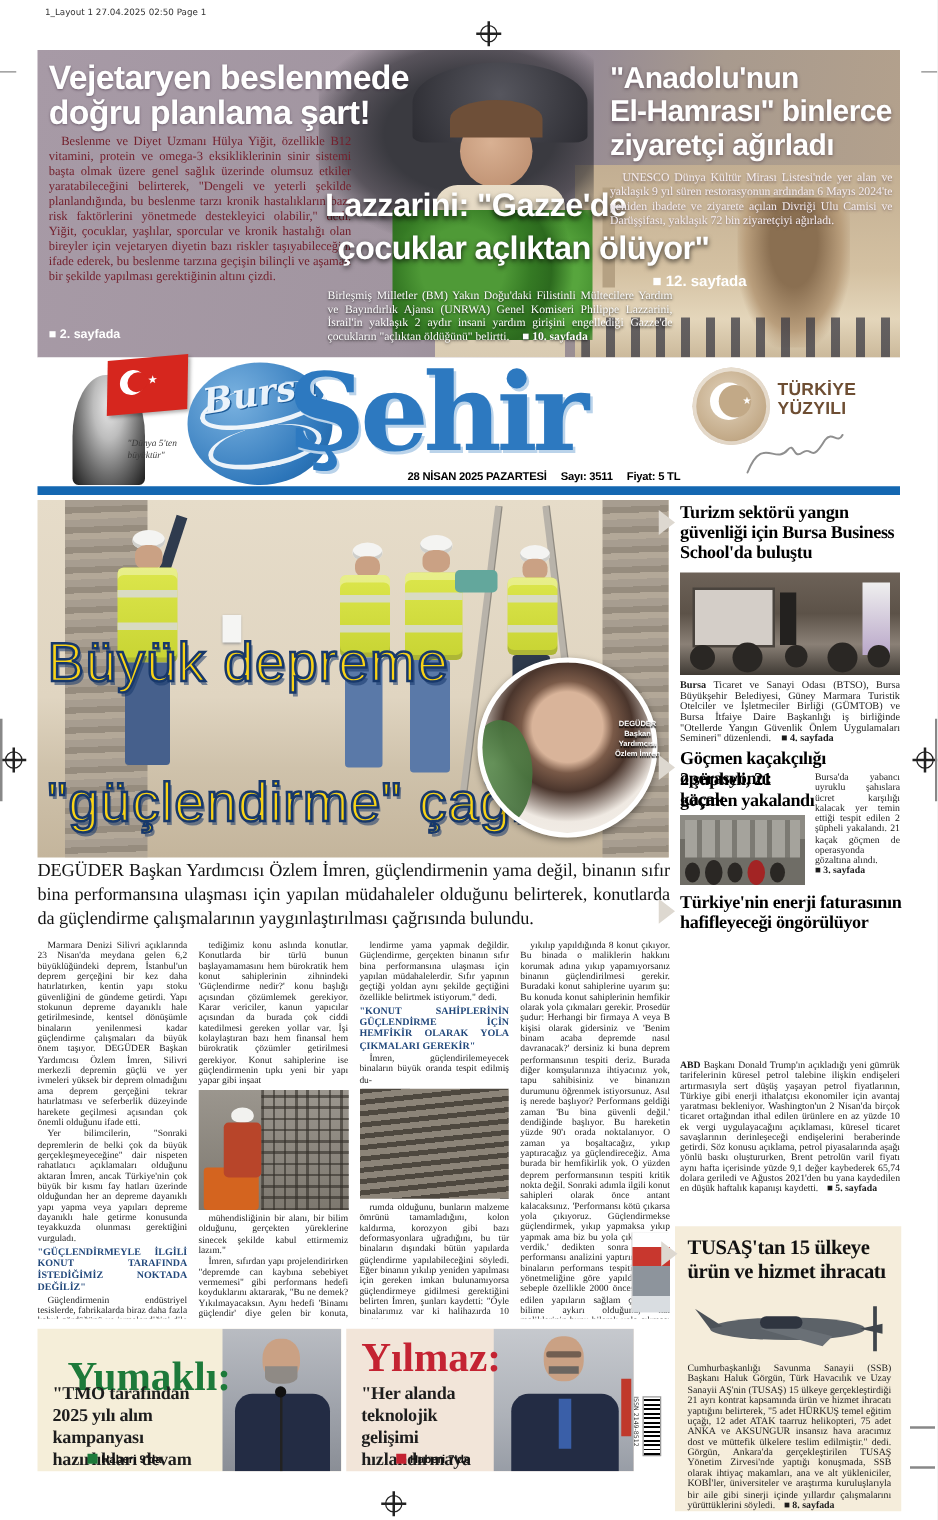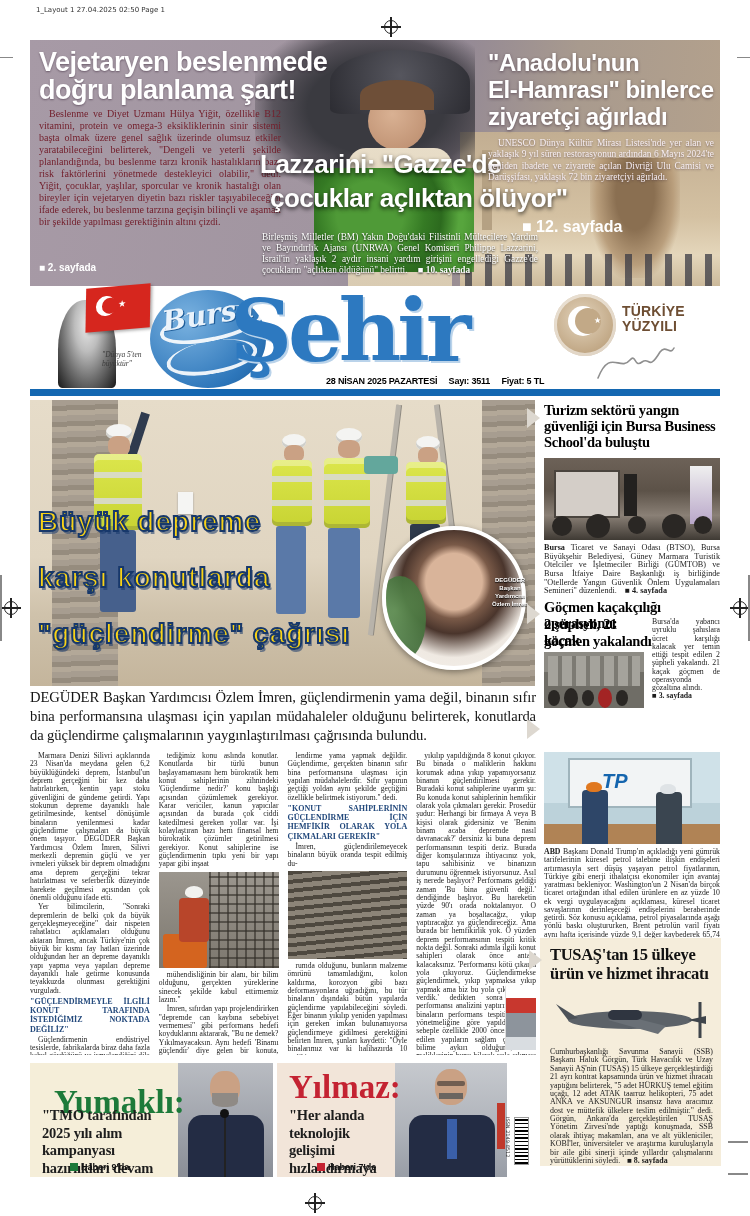--- a/index.html
+++ b/index.html
@@ -59,21 +59,21 @@
   .mainphoto{left:30px;top:400px;width:505px;height:286px;overflow:hidden;
              background:linear-gradient(180deg,#e6dcc9 0%,#e0d5c1 55%,#cfc2ab 75%,#c4b59c 100%);}
   .pillar{background:repeating-linear-gradient(178deg,#a79d90 0 6px,#968c7e 6px 11px,#b3a898 11px 16px);}
   .helmet{border-radius:50% 50% 45% 45%;background:#f4f4f2;box-shadow:inset 0 -3px 0 #cfcfcb;}
   .skin{background:#caa184;border-radius:40%;}
   .vest{background:linear-gradient(180deg,#dce64c,#c8d433);border-radius:5px;
         box-shadow:inset 0 6px 0 rgba(255,255,255,.35), inset 0 -4px 0 rgba(90,90,60,.25);}
   .vstripe{position:absolute;left:0;width:100%;height:6px;background:#d9d9d9;opacity:.85;}
   .legs{background:#46608c;border-radius:3px;}
   .ladder-rail{background:#b8b3aa;width:5px;box-shadow:1px 0 0 #8f8a81;}
-  .headline-y{font-weight:700;font-size:28px;letter-spacing:1px;color:#f9d316;white-space:nowrap;
+  .headline-y{font-weight:400;font-size:44px;letter-spacing:1px;color:#f9d316;white-space:nowrap;
               -webkit-text-stroke:2px #17386b;text-shadow:2px 3px 0 rgba(23,56,107,.55);}
   .inset-circle{border-radius:50%;border:4px solid #fff;overflow:hidden;
                 background:radial-gradient(circle at 50% 38%,#d9b49a 0 26%,#7a5a48 34%,#4a352c 48%,#efe9e2 70%,#f6f2ec 100%);
                 box-shadow:0 2px 6px rgba(0,0,0,.4);}
   .inset-circle::before{content:"";position:absolute;left:-12px;top:46px;width:52px;height:86px;border-radius:50%;
                 background:radial-gradient(circle at 40% 40%,#5d8f52,#35602e);opacity:.9;}
   .inset-cap{font:bold 6px/1.35 "Liberation Sans",sans-serif;color:#fff;text-shadow:0 1px 1px #000;}
   .deck{left:30px;top:688px;width:506px;font:14.6px/1.3 "Liberation Serif",serif;color:#141414;
         text-align:justify;letter-spacing:-0.1px;}
   .cols{left:30px;top:752px;width:506px;height:303px;display:flex;gap:9px;overflow:hidden;}
@@ -164,21 +164,21 @@
       <span>Birleşmiş Milletler (BM) Yakın Doğu'daki Filistinli Mültecilere Yardım ve Bayındırlık Ajansı (UNRWA) Genel Komiseri Philippe Lazzarini, İsrail'in yaklaşık 2 aydır insani yardım girişini engellediği Gazze'de çocukların "açlıktan öldüğünü" belirtti.</span>
       <span class="pgref" style="margin-left:8px;">■ 10. sayfada</span>
     </div>
 
     <div class="abs" style="left:458px;top:10px;">
       <div class="hamra-title">"Anadolu'nun</div>
       <div class="hamra-title">El-Hamrası" binlerce</div>
       <div class="hamra-title">ziyaretçi ağırladı</div>
     </div>
     <div class="abs hamra-body" style="left:458px;top:98px;">UNESCO Dünya Kültür Mirası Listesi'nde yer alan ve yaklaşık 9 yıl süren restorasyonun ardından 6 Mayıs 2024'te yeniden ibadete ve ziyarete açılan Divriği Ulu Camisi ve Darüşşifası, yaklaşık 72 bin ziyaretçiyi ağırladı.</div>
-    <div class="abs pgref" style="left:492px;top:178px;font-size:16px;color:#fff;">■ 12. sayfada</div>
+    <div class="abs pgref" style="left:492px;top:178px;font-size:12px;color:#fff;">■ 12. sayfada</div>
   </div>
 
   <div class="abs" style="left:30px;top:286px;width:690px;height:103px;background:#fff;">
     <div class="abs portrait" style="left:28px;top:14px;width:58px;height:88px;"></div>
     <div class="abs flag" style="left:56px;top:0;width:64px;height:44px;">
       <div class="c1"></div>
         <div class="c2"></div>
         <div class="st">★</div>
     </div>
     <div class="abs mast-quote" style="left:72px;top:64px;width:60px;">
@@ -252,21 +252,20 @@
       <div class="abs helmet" style="left:10px;top:0;width:24px;height:15px;"></div>
       <div class="abs skin" style="left:12px;top:11px;width:20px;height:17px;"></div>
       <div class="abs vest" style="left:0;top:26px;width:40px;height:62px;">
           <div class="vstripe" style="top:14px;"></div>
           <div class="vstripe" style="top:38px;"></div>
         </div>
       <div class="abs legs" style="left:4px;top:88px;width:30px;height:80px;background:#2e3a4c;"></div>
     </div>
 
     <div class="abs headline-y" style="left:8px;top:106px;">Büyük depreme</div>
-    <div class="abs headline-y" style="left:8px;top:162px;">karşı konutlarda</div>
     <div class="abs headline-y" style="left:8px;top:218px;">"güçlendirme" çağrısı</div>
 
     <div class="abs inset-circle" style="left:352px;top:126px;width:136px;height:136px;"></div>
     <div class="abs inset-cap" style="left:455px;top:176px;width:50px;text-align:center;">
       <div>DEGÜDER</div>
       <div>Başkan</div>
       <div>Yardımcısı</div>
       <div>Özlem İmren</div>
     </div>
   </div>
@@ -334,34 +333,30 @@
     <div class="head-dot" style="left:38px;bottom:2px;width:12px;height:16px;"></div>
     <div class="head-dot" style="left:54px;bottom:0;width:14px;height:20px;background:#a32424;"></div>
     <div class="head-dot" style="left:72px;bottom:2px;width:12px;height:16px;"></div>
   </div>
   <div class="abs sb-body" style="left:652px;top:618px;width:68px;font-size:7.8px;">
     <span>Bursa'da yabancı uyruklu şahıslara ücret karşılığı kalacak yer temin ettiği tespit edilen 2 şüpheli yakalandı. 21 kaçak göçmen de operasyonda gözaltına alındı.</span><br>
     <b>■ 3. sayfada</b>
   </div>
 
   <div class="abs chev" style="left:527px;top:719px;"></div>
-  <div class="abs ph-tp" style="left:544px;top:752px;width:176px;height:92px;">
-    <div class="cont"></div>
-    <div class="tp-logo" style="left:58px;top:18px;">TP</div>
-    <div class="wkr" style="left:38px;top:38px;width:26px;height:54px;"></div>
-    <div class="abs" style="left:42px;top:30px;width:16px;height:10px;border-radius:50% 50% 40% 40%;background:#e07820;"></div>
-    <div class="wkr" style="left:112px;top:40px;width:26px;height:52px;background:#3a4550;"></div>
-    <div class="abs" style="left:116px;top:32px;width:16px;height:10px;border-radius:50% 50% 40% 40%;background:#dfe3e6;"></div>
+  <div class="abs sb-title" style="left:544px;top:714px;width:178px;">
+    <div>Türkiye'nin enerji faturasının</div>
+    <div>hafifleyeceği öngörülüyor</div>
   </div>
   <div class="abs sb-body" style="left:544px;top:848px;width:176px;font-size:7.8px;">
     <b>ABD</b><span> Başkanı Donald Trump'ın açıkladığı yeni gümrük tarifelerinin küresel petrol talebine ilişkin endişeleri artırmasıyla sert düşüş yaşayan petrol fiyatlarının, Türkiye gibi enerji ithalatçısı ekonomiler için avantaj yaratması bekleniyor. Washington'un 2 Nisan'da birçok ticaret ortağından ithal edilen ürünlere en az yüzde 10 ek vergi uygulayacağını açıklaması, küresel ticaret savaşlarının derinleşeceği endişelerini beraberinde getirdi. Söz konusu açıklama, petrol piyasalarında aşağı yönlü baskı oluştururken, Brent petrolün varil fiyatı aynı hafta içerisinde yüzde 9,1 değer kaybederek 65,74 dolara geriledi ve Ağustos 2021'den bu yana kaydedilen en düşük haftalık kapanışı kaydetti.</span>
     <b style="margin-left:5px;">■ 5. sayfada</b>
   </div>
 
-  <div class="abs box-tan" style="left:540px;top:938px;width:181px;height:228px;">
+  <div class="abs box-tan" style="left:540px;top:981px;width:181px;height:228px;">
     <div class="abs chev" style="left:-11px;top:12px;"></div>
     <div class="abs tus-title" style="left:10px;top:8px;width:165px;">
       <div>TUSAŞ'tan 15 ülkeye</div>
       <div>ürün ve hizmet ihracatı</div>
     </div>
     <svg class="abs" style="left:8px;top:52px;" width="165" height="52" viewBox="0 0 165 52">
       <ellipse cx="82" cy="30" rx="62" ry="9" fill="#5c6268"></ellipse>
       <path d="M30 28 L8 14 L20 30 Z" fill="#4c5258"></path>
       <path d="M60 30 L110 44 L118 36 L78 26 Z" fill="#6a7076"></path>
       <path d="M140 30 L158 26 L158 34 Z" fill="#3f454b"></path>

